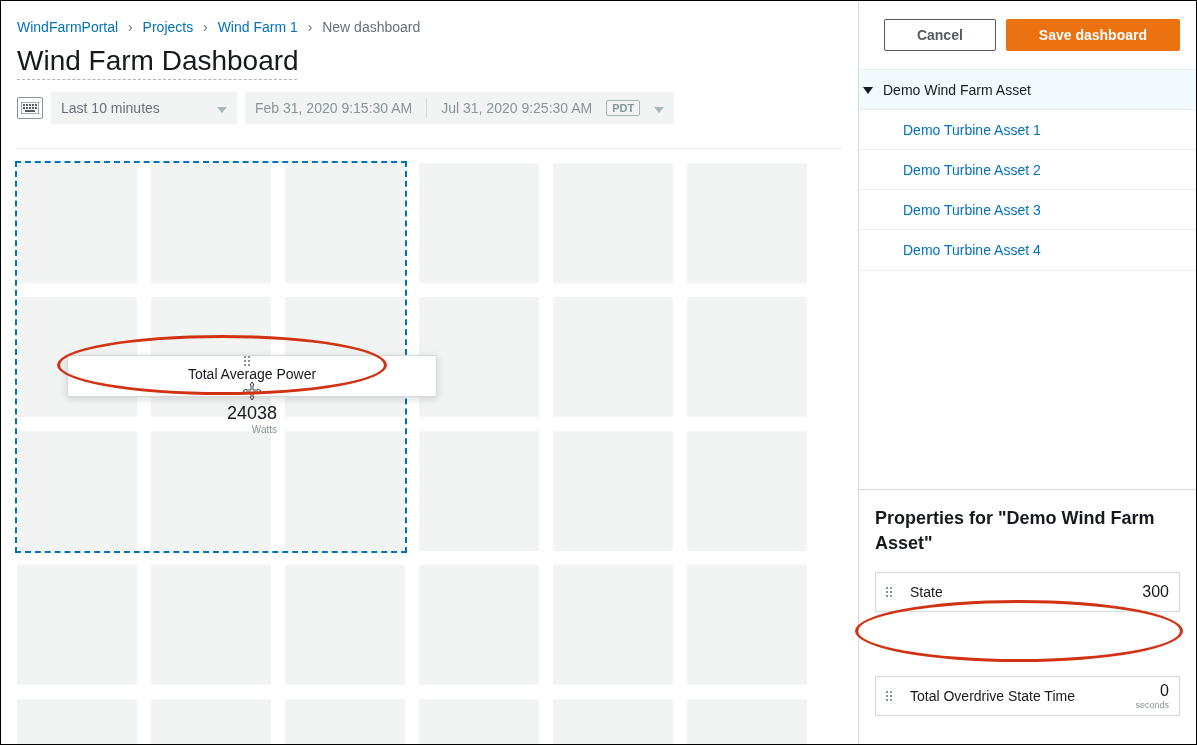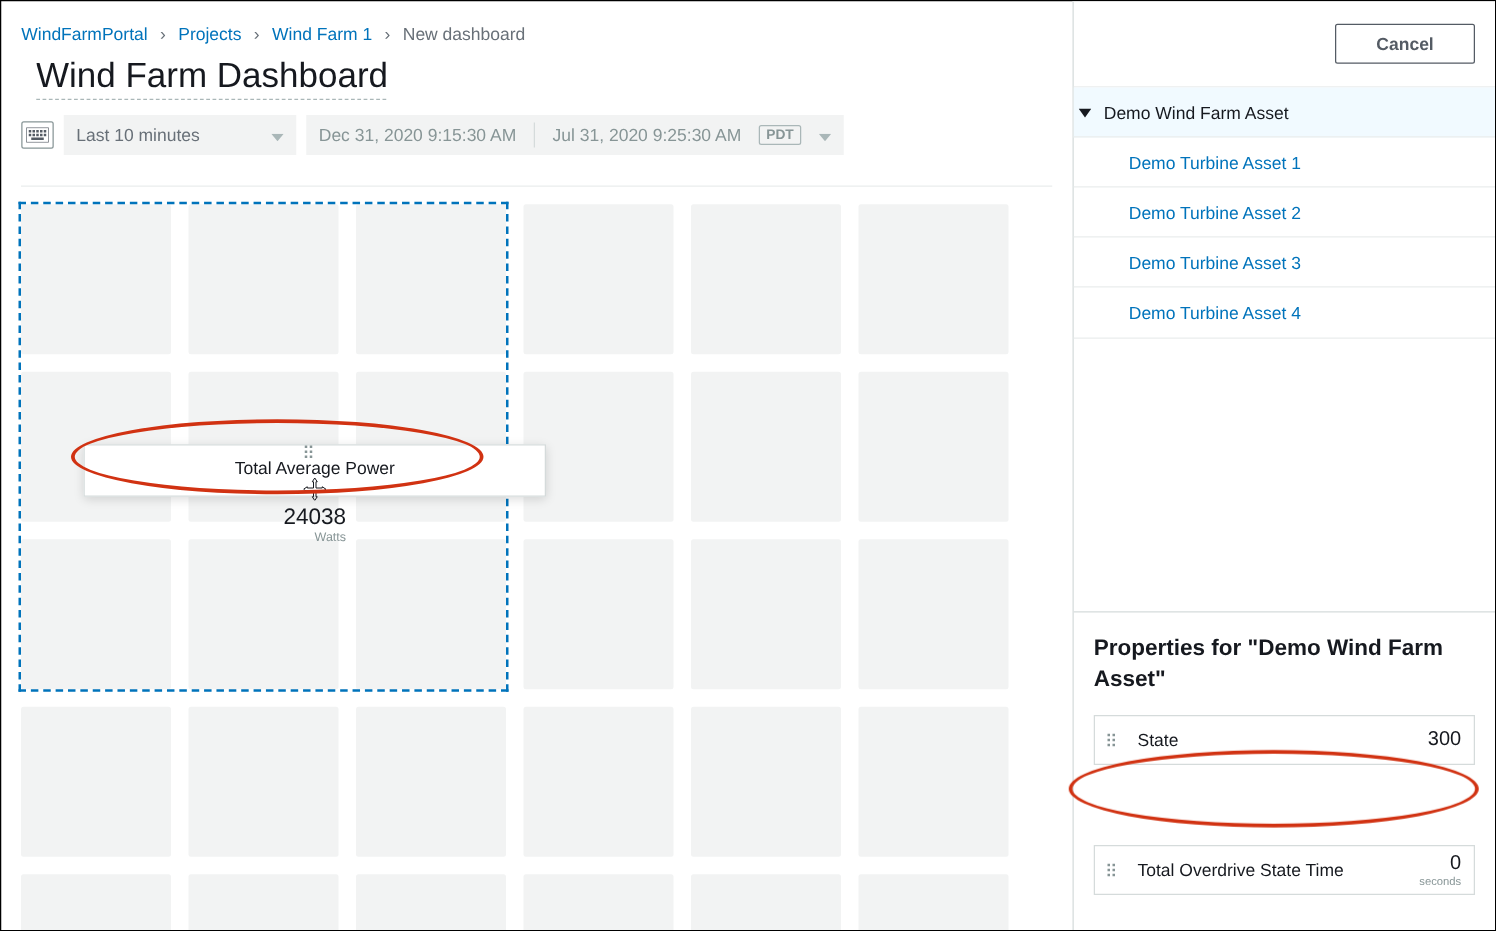--- a/index.html
+++ b/index.html
@@ -8,21 +8,21 @@
 .main { flex: 1; display: flex; flex-direction: column; overflow: hidden; }
 .sidebar { width: 338px; border-left: 1px solid #d5dbdb; display: flex; flex-direction: column; background: #fff; }
 
 
 .breadcrumb { padding: 18px 16px 10px; font-size: 14px; }
 .breadcrumb a { color: #0073bb; text-decoration: none; cursor: pointer; }
 .breadcrumb .sep { color: #687078; margin: 0 6px; }
 .breadcrumb .current { color: #687078; }
 
 
-.title-row { padding: 0 16px 6px; margin-left: 12px; }
+.title-row { padding: 0 16px 6px; }
 .title-input { font-size: 28px; font-weight: 400; color: #16191f; border: none; border-bottom: 1px dashed #aab7b8; padding: 0 0 2px; width: 280px; outline: none; background: transparent; }
 
 
 .time-row { display: flex; align-items: center; gap: 8px; padding: 6px 16px 14px; }
 .kbd-icon { width: 26px; height: 22px; border: 1px solid #879596; border-radius: 2px; display: flex; align-items: center; justify-content: center; position: relative; }
 .kbd-icon svg { width: 18px; height: 12px; }
 .time-select { background: #f2f3f3; height: 32px; display: flex; align-items: center; padding: 0 10px; color: #687078; font-size: 14px; position: relative; }
 .time-select .caret { margin-left: 10px; }
 .time-range { background: #f2f3f3; height: 32px; display: flex; align-items: center; gap: 14px; padding: 0 10px; color: #879596; font-size: 14px; }
 .divider-v { width: 1px; height: 20px; background: #d5dbdb; }
@@ -117,21 +117,21 @@
       </div>
       <div class="time-select" style="width:186px;">
         <span>Last 10 minutes</span>
         <span class="caret" style="margin-left:auto;">
           <svg viewBox="0 0 10 6">
               <path d="M0 0 L5 6 L10 0 Z" fill="#aab7b8"></path>
             </svg>
         </span>
       </div>
       <div class="time-range">
-        <span>Dec 31, 2020 9:15:30 AM</span>
+        <span>Feb 31, 2020 9:15:30 AM</span>
         <span class="divider-v"></span>
         <span>Jul 31, 2020 9:25:30 AM</span>
         <span class="tz-badge">PDT</span>
         <span class="caret">
           <svg viewBox="0 0 10 6">
               <path d="M0 0 L5 6 L10 0 Z" fill="#aab7b8"></path>
             </svg>
         </span>
       </div>
     </div>
@@ -204,20 +204,21 @@
         <div class="cell"></div>
         <div class="cell"></div>
         <div class="cell"></div>
       </div>
     </div>
   </div>
 
   <div class="sidebar">
     <div class="side-actions">
       <button class="btn btn-cancel">Cancel</button>
+      <button class="btn btn-save">Save dashboard</button>
     </div>
 
     <div class="asset-tree">
       <div class="tree-row parent">
         <span class="tree-caret">
           <svg viewBox="0 0 10 10">
               <path d="M0 2 L10 2 L5 9 Z" fill="#16191f"></path>
             </svg>
         </span>
         <span>Demo Wind Farm Asset</span>

